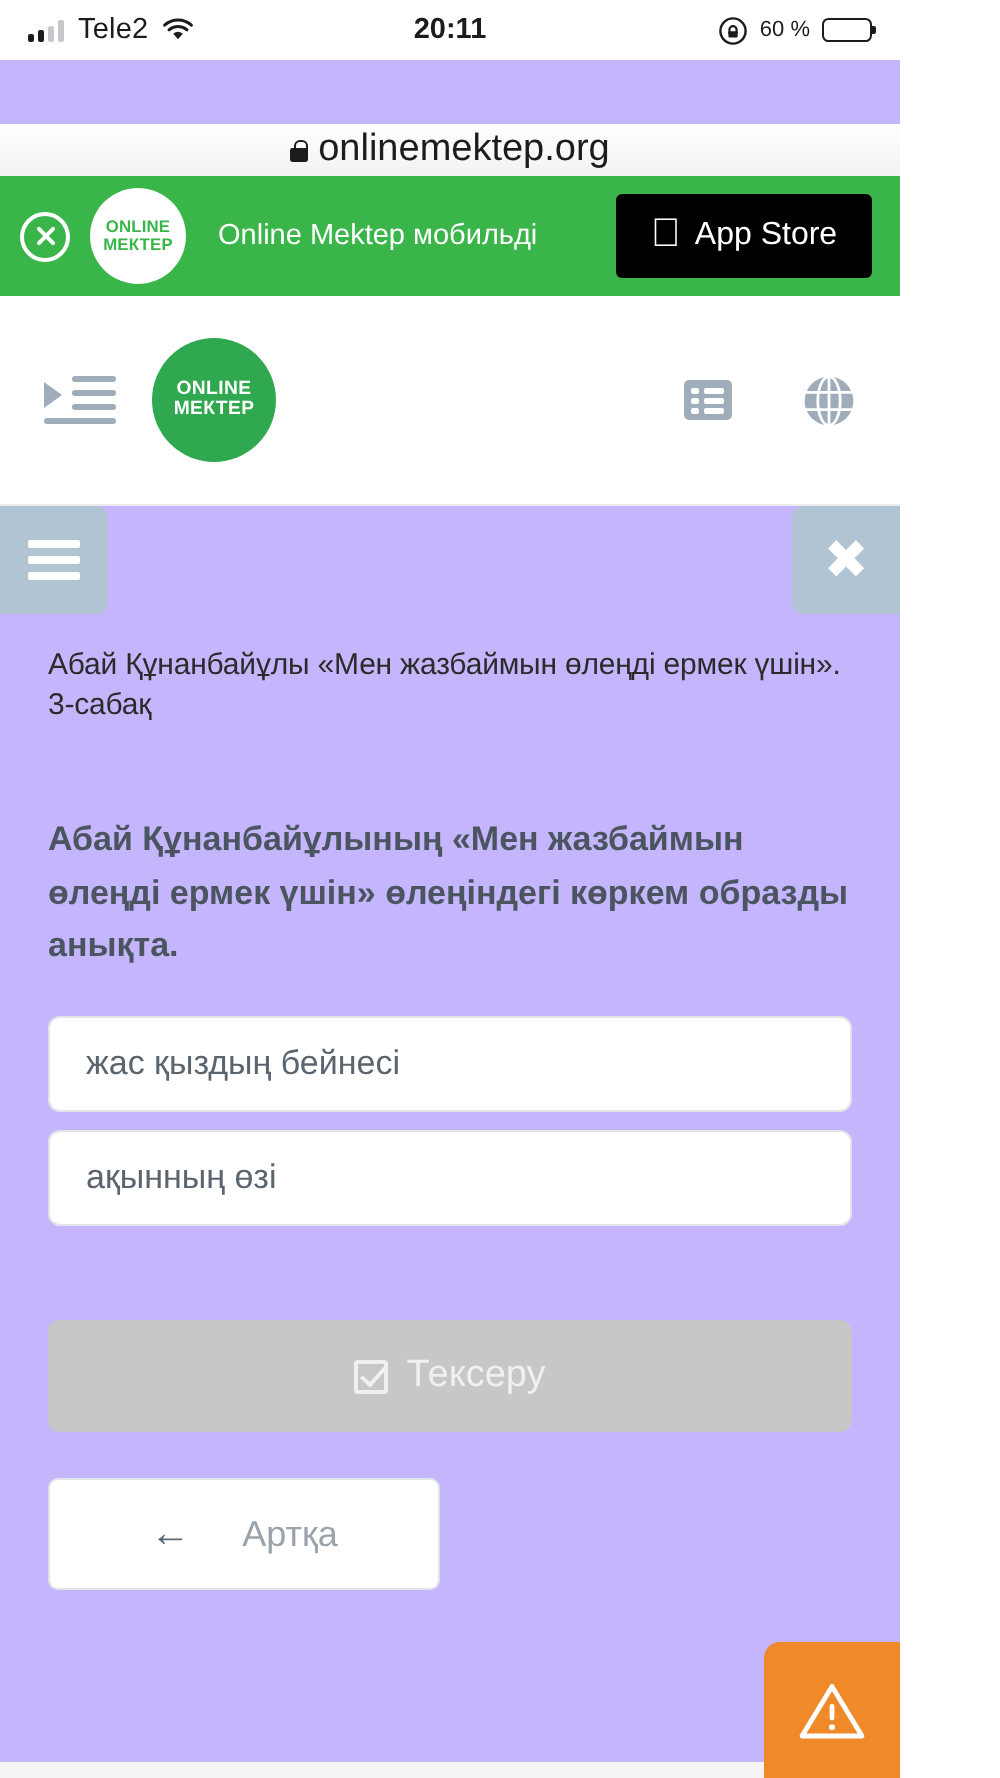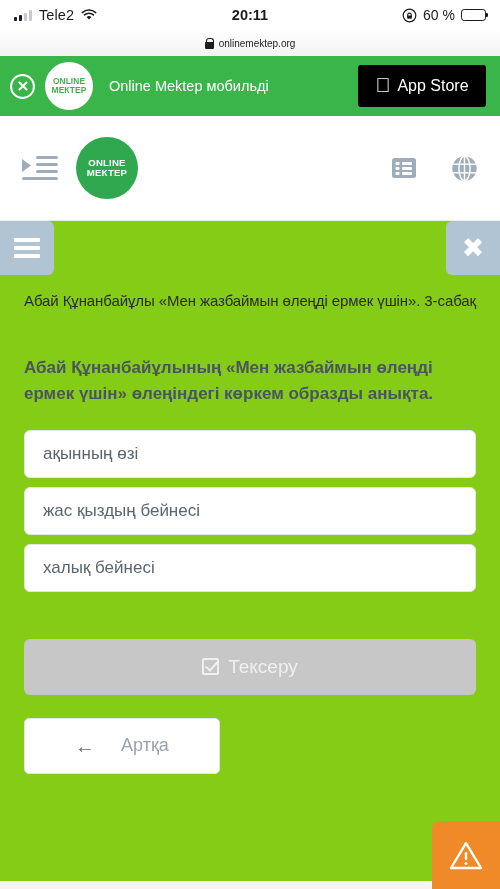--- a/index.html
+++ b/index.html
@@ -7,23 +7,23 @@
   html, body {
     width: 500px;
     height: 889px;
     background: #ffffff;
     font-family: "Liberation Sans", "DejaVu Sans", sans-serif;
     overflow: hidden;
   }
 
   #app {
     position: relative;
-    width: 500px;
+    width: 450px;
     height: 889px;
-    background: #84cc16;
+    background: #c4b5fd;
   }
 
   
   .statusbar {
     height: 30px;
     display: flex;
     align-items: center;
     padding: 0 14px;
     background: #ffffff;
     position: relative;
@@ -39,37 +39,37 @@
   .carrier { font-size: 14.5px; color: #1c1c1e; letter-spacing: .1px; }
   .sb-center {
     position: absolute; left: 0; right: 0; text-align: center;
     font-size: 14.5px; font-weight: bold; color: #1c1c1e;
     pointer-events: none;
   }
   .sb-right {
     margin-left: auto; display: flex; align-items: center; gap: 6px;
     font-size: 14px; color: #1c1c1e;
   }
-  .batt-pct { font-size: 14px; }
+  .batt-pct { font-size: 11px; }
   .battery {
     width: 25px; height: 12px; border: 1.3px solid #1c1c1e;
     border-radius: 3.2px; position: relative; padding: 1.4px;
   }
   .battery::after {
     content: ""; position: absolute; right: -3.4px; top: 3.4px;
     width: 2px; height: 4px; background: #1c1c1e; border-radius: 0 1px 1px 0;
   }
   .battery .fill { height: 100%; background: #1c1c1e; border-radius: 1.4px; }
 
   
   .urlbar {
     height: 26px;
     display: flex; align-items: center; justify-content: center; gap: 5px;
     background: linear-gradient(#ffffff, #f2f2f2);
-    font-size: 10px; color: #1c1c1e;
+    font-size: 19px; color: #1c1c1e; margin-top: 32px;
   }
   .lock { width: 9px; height: 11px; position: relative; display: inline-block; }
   .lock::before {
     content: ""; position: absolute; left: 1.6px; top: 0; width: 5.6px; height: 5px;
     border: 1.5px solid #1c1c1e; border-bottom: none; border-radius: 3px 3px 0 0;
   }
   .lock::after {
     content: ""; position: absolute; left: 0; bottom: 0; width: 9px; height: 6.5px;
     background: #1c1c1e; border-radius: 1.2px;
   }
@@ -297,27 +297,24 @@
       <span class="x-glyph">✖</span>
     </div>
   </div>
 
   <div class="content">
     <div class="lesson-title">Абай Құнанбайұлы «Мен жазбаймын өлеңді ермек үшін». 3-сабақ</div>
     <div class="question">Абай Құнанбайұлының «Мен жазбаймын өлеңді ермек үшін» өлеңіндегі көркем образды анықта.</div>
 
     <div class="options">
       <div class="option">
-        <span>ақынның өзі</span>
-      </div>
-      <div class="option">
         <span>жас қыздың бейнесі</span>
       </div>
       <div class="option">
-        <span>халық бейнесі</span>
+        <span>ақынның өзі</span>
       </div>
     </div>
 
     <div class="check-btn">
       <span class="check-box-icon"></span>
       <span>Тексеру</span>
     </div>
 
     <div class="back-btn">
       <span class="arrow-left">←</span>

